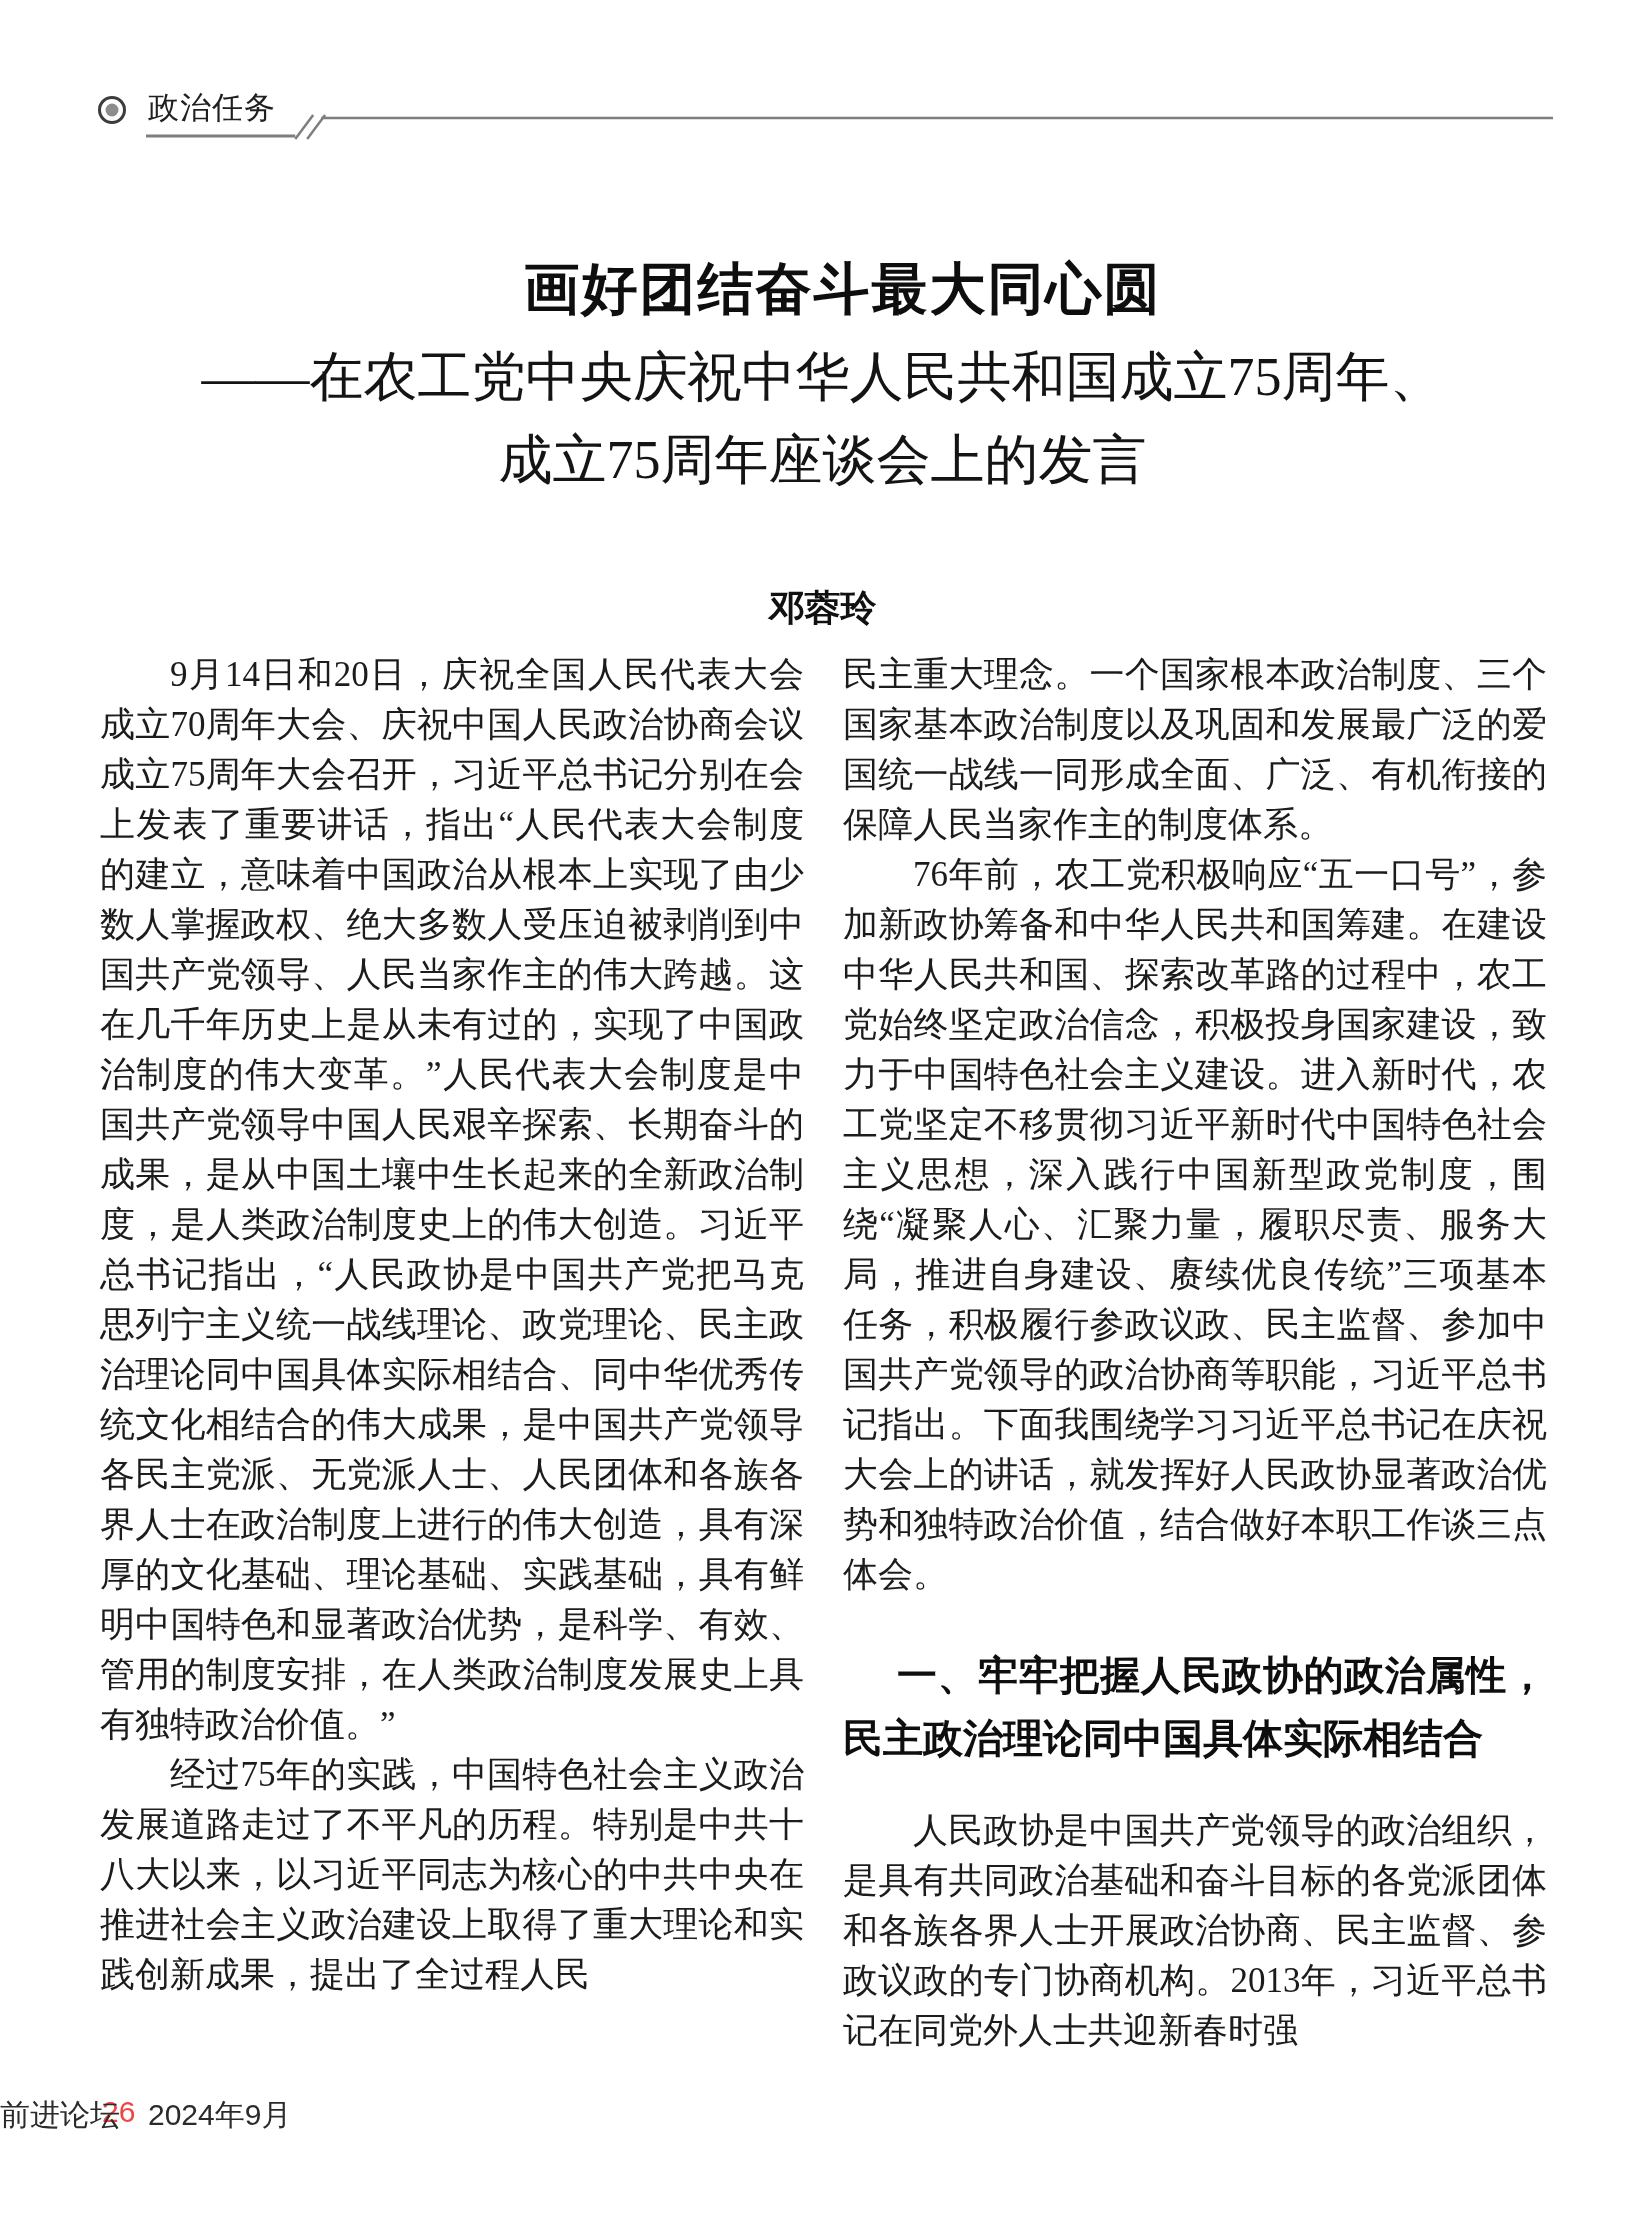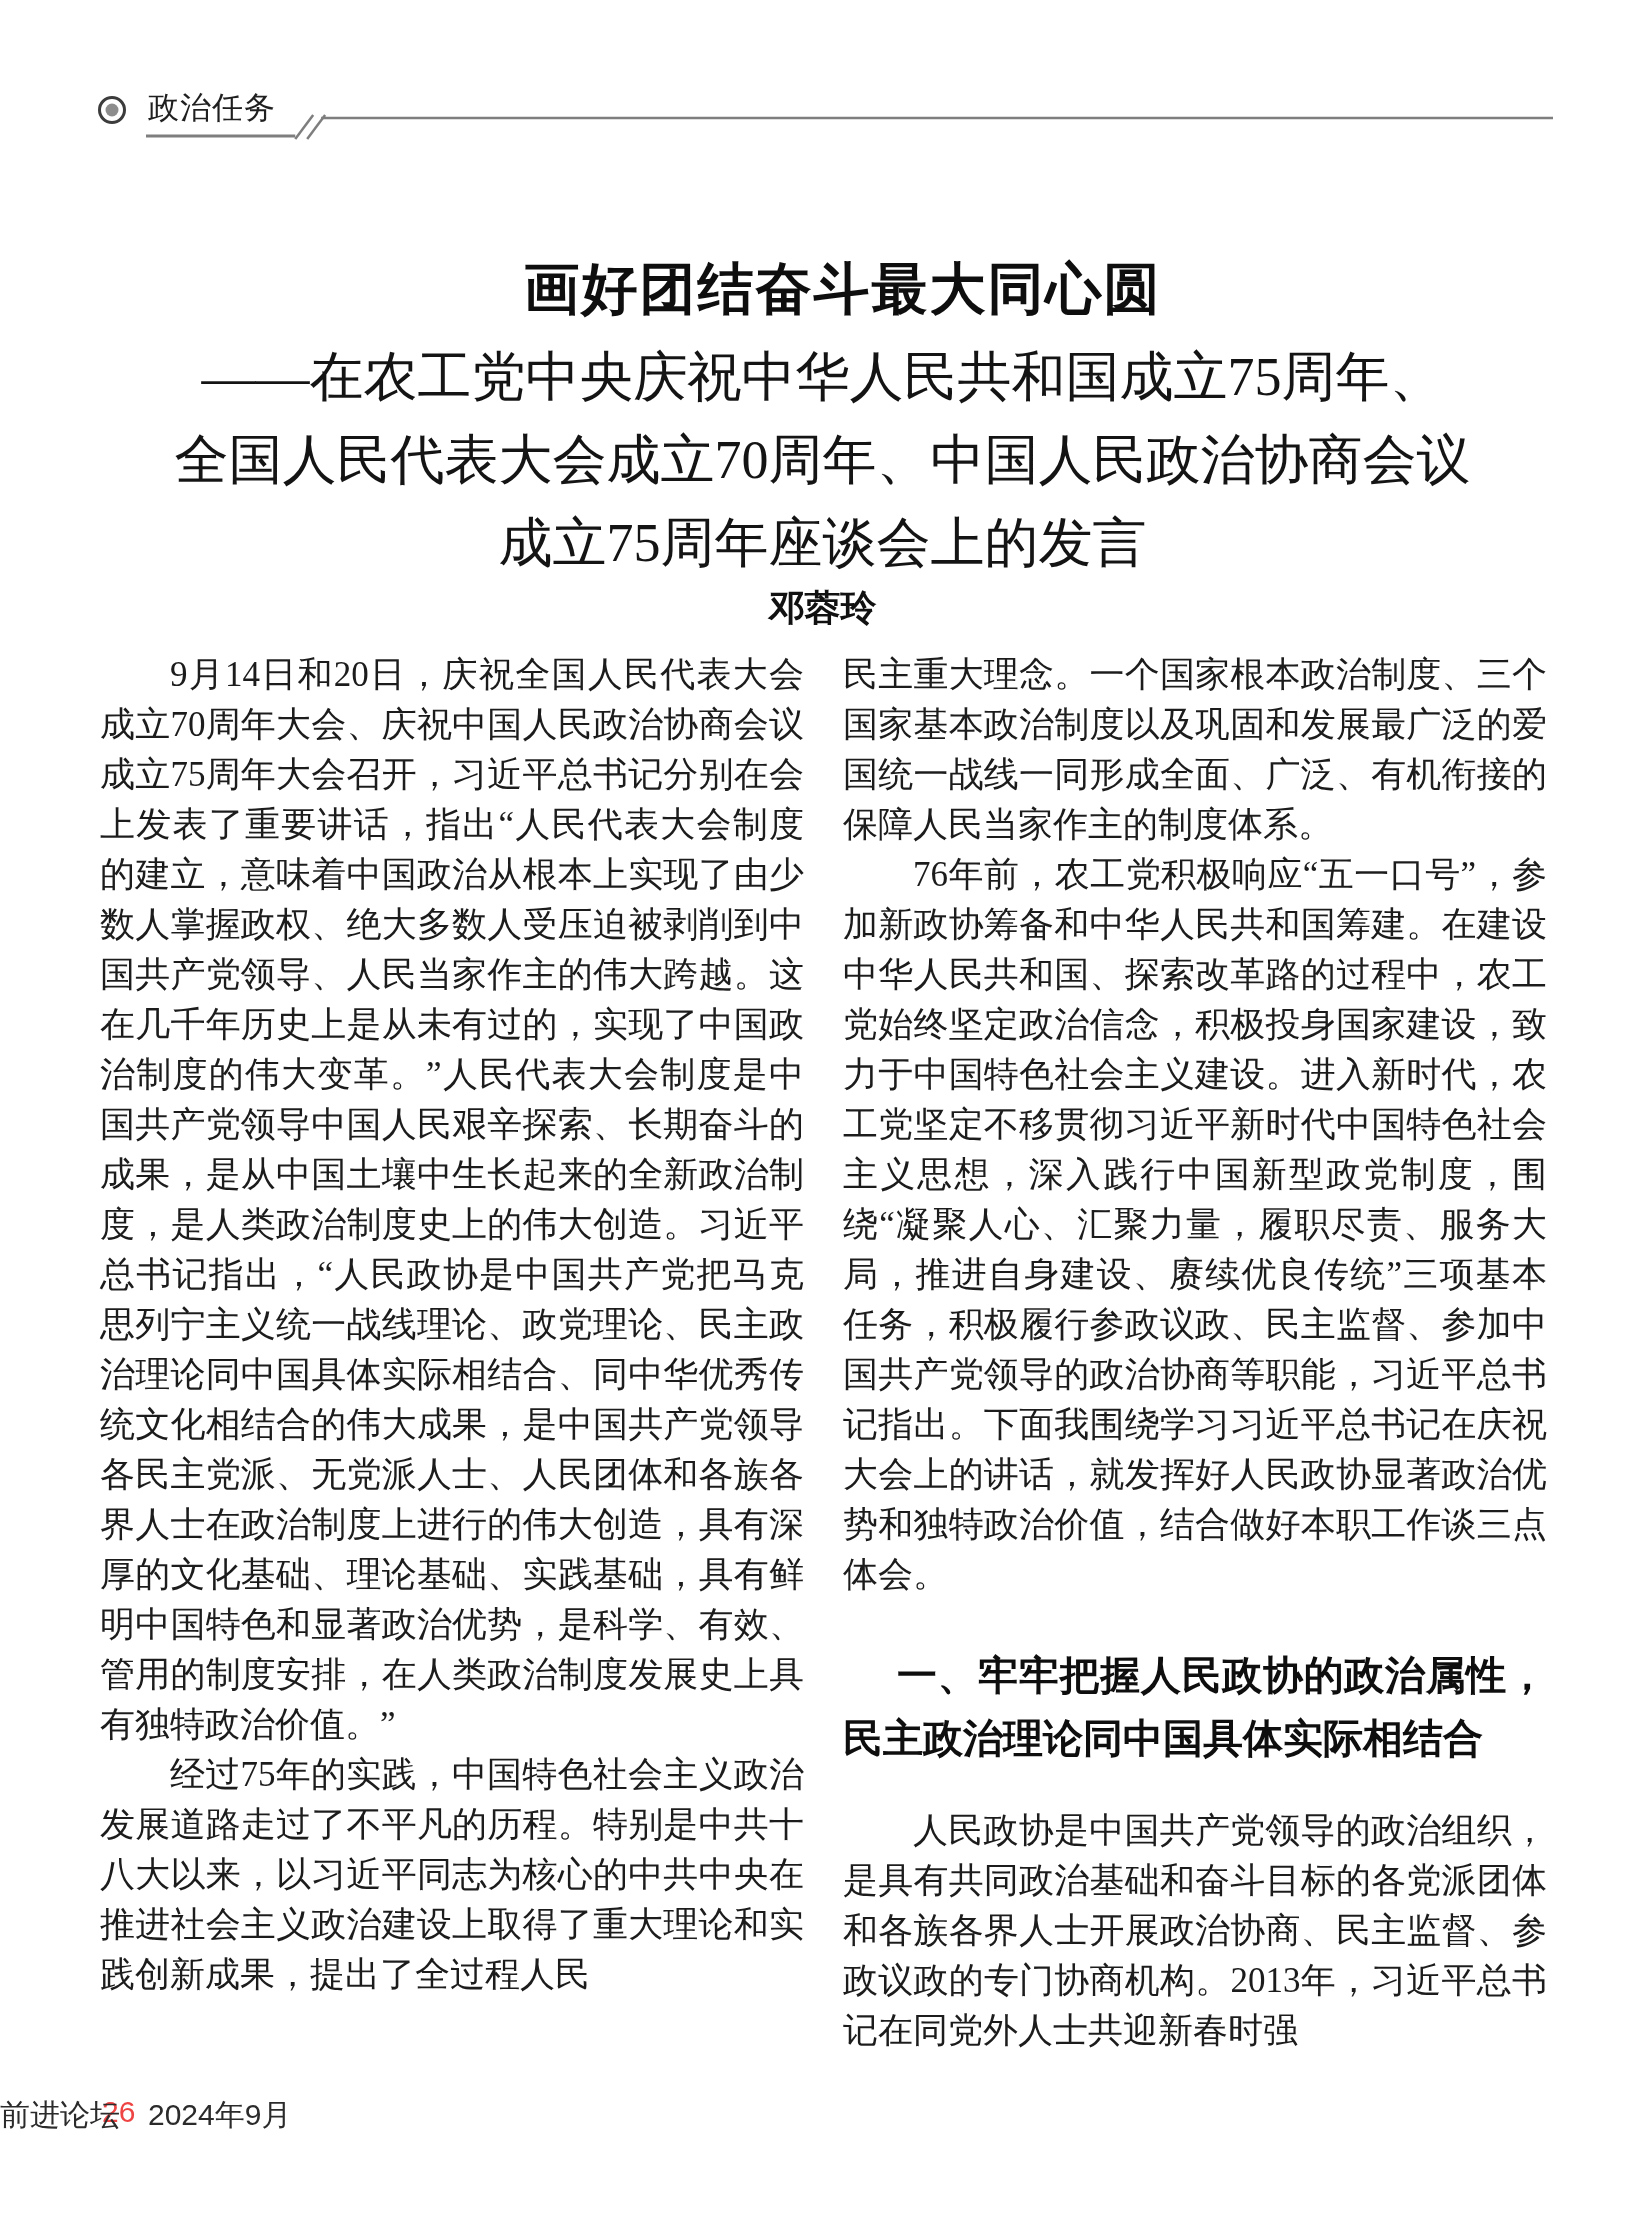--- a/index.html
+++ b/index.html
@@ -108,21 +108,20 @@
       <line x1="150" y1="49" x2="168" y2="25" stroke="#7e7e7e" stroke-width="2.5"></line>
       <line x1="162" y1="49" x2="180" y2="25" stroke="#7e7e7e" stroke-width="2.5"></line>
       <line x1="176" y1="28" x2="1414" y2="28" stroke="#7e7e7e" stroke-width="2.5"></line>
     </svg>
   </div>
 
   <h1 class="title">画好团结奋斗最大同心圆</h1>
 
   <div class="subtitle">
     <div>——在农工党中央庆祝中华人民共和国成立75周年、</div>
-    <div>全国人民代表大会成立70周年、中国人民政治协商会议</div>
     <div>成立75周年座谈会上的发言</div>
   </div>
 
   <div class="author">邓蓉玲</div>
 
   <section class="col col-left">
     <p>9月14日和20日，庆祝全国人民代表大会成立70周年大会、庆祝中国人民政治协商会议成立75周年大会召开，习近平总书记分别在会上发表了重要讲话，指出“人民代表大会制度的建立，意味着中国政治从根本上实现了由少数人掌握政权、绝大多数人受压迫被剥削到中国共产党领导、人民当家作主的伟大跨越。这在几千年历史上是从未有过的，实现了中国政治制度的伟大变革。”人民代表大会制度是中国共产党领导中国人民艰辛探索、长期奋斗的成果，是从中国土壤中生长起来的全新政治制度，是人类政治制度史上的伟大创造。习近平总书记指出，“人民政协是中国共产党把马克思列宁主义统一战线理论、政党理论、民主政治理论同中国具体实际相结合、同中华优秀传统文化相结合的伟大成果，是中国共产党领导各民主党派、无党派人士、人民团体和各族各界人士在政治制度上进行的伟大创造，具有深厚的文化基础、理论基础、实践基础，具有鲜明中国特色和显著政治优势，是科学、有效、管用的制度安排，在人类政治制度发展史上具有独特政治价值。”</p>
     <p>经过75年的实践，中国特色社会主义政治发展道路走过了不平凡的历程。特别是中共十八大以来，以习近平同志为核心的中共中央在推进社会主义政治建设上取得了重大理论和实践创新成果，提出了全过程人民</p>
   </section>
 

